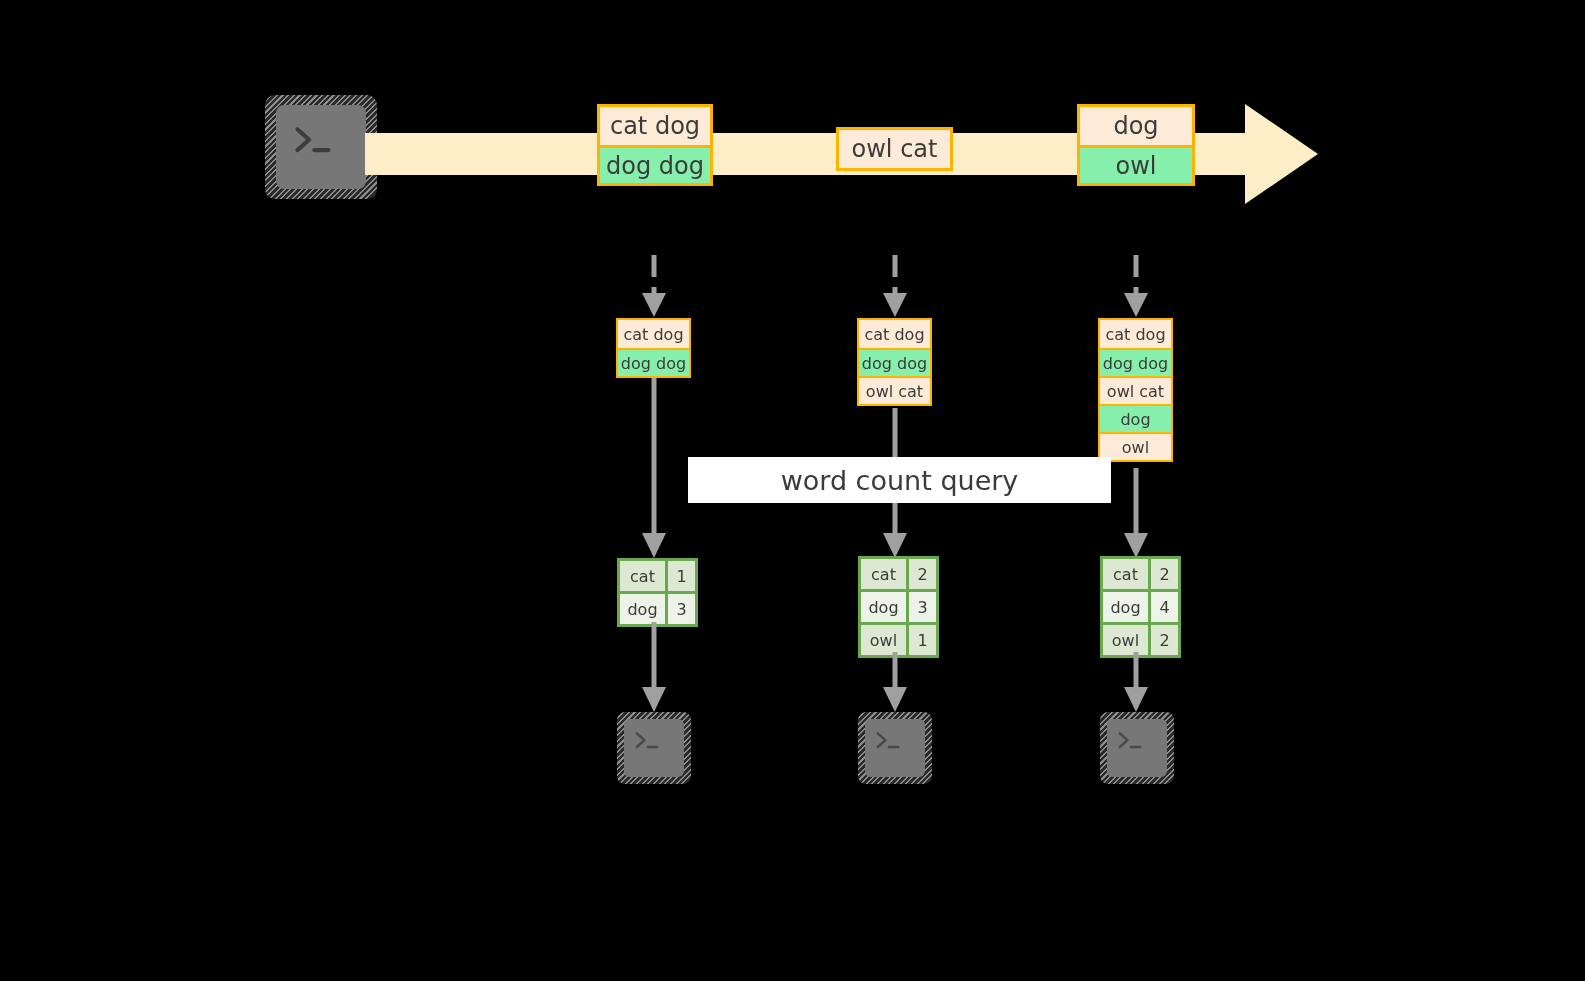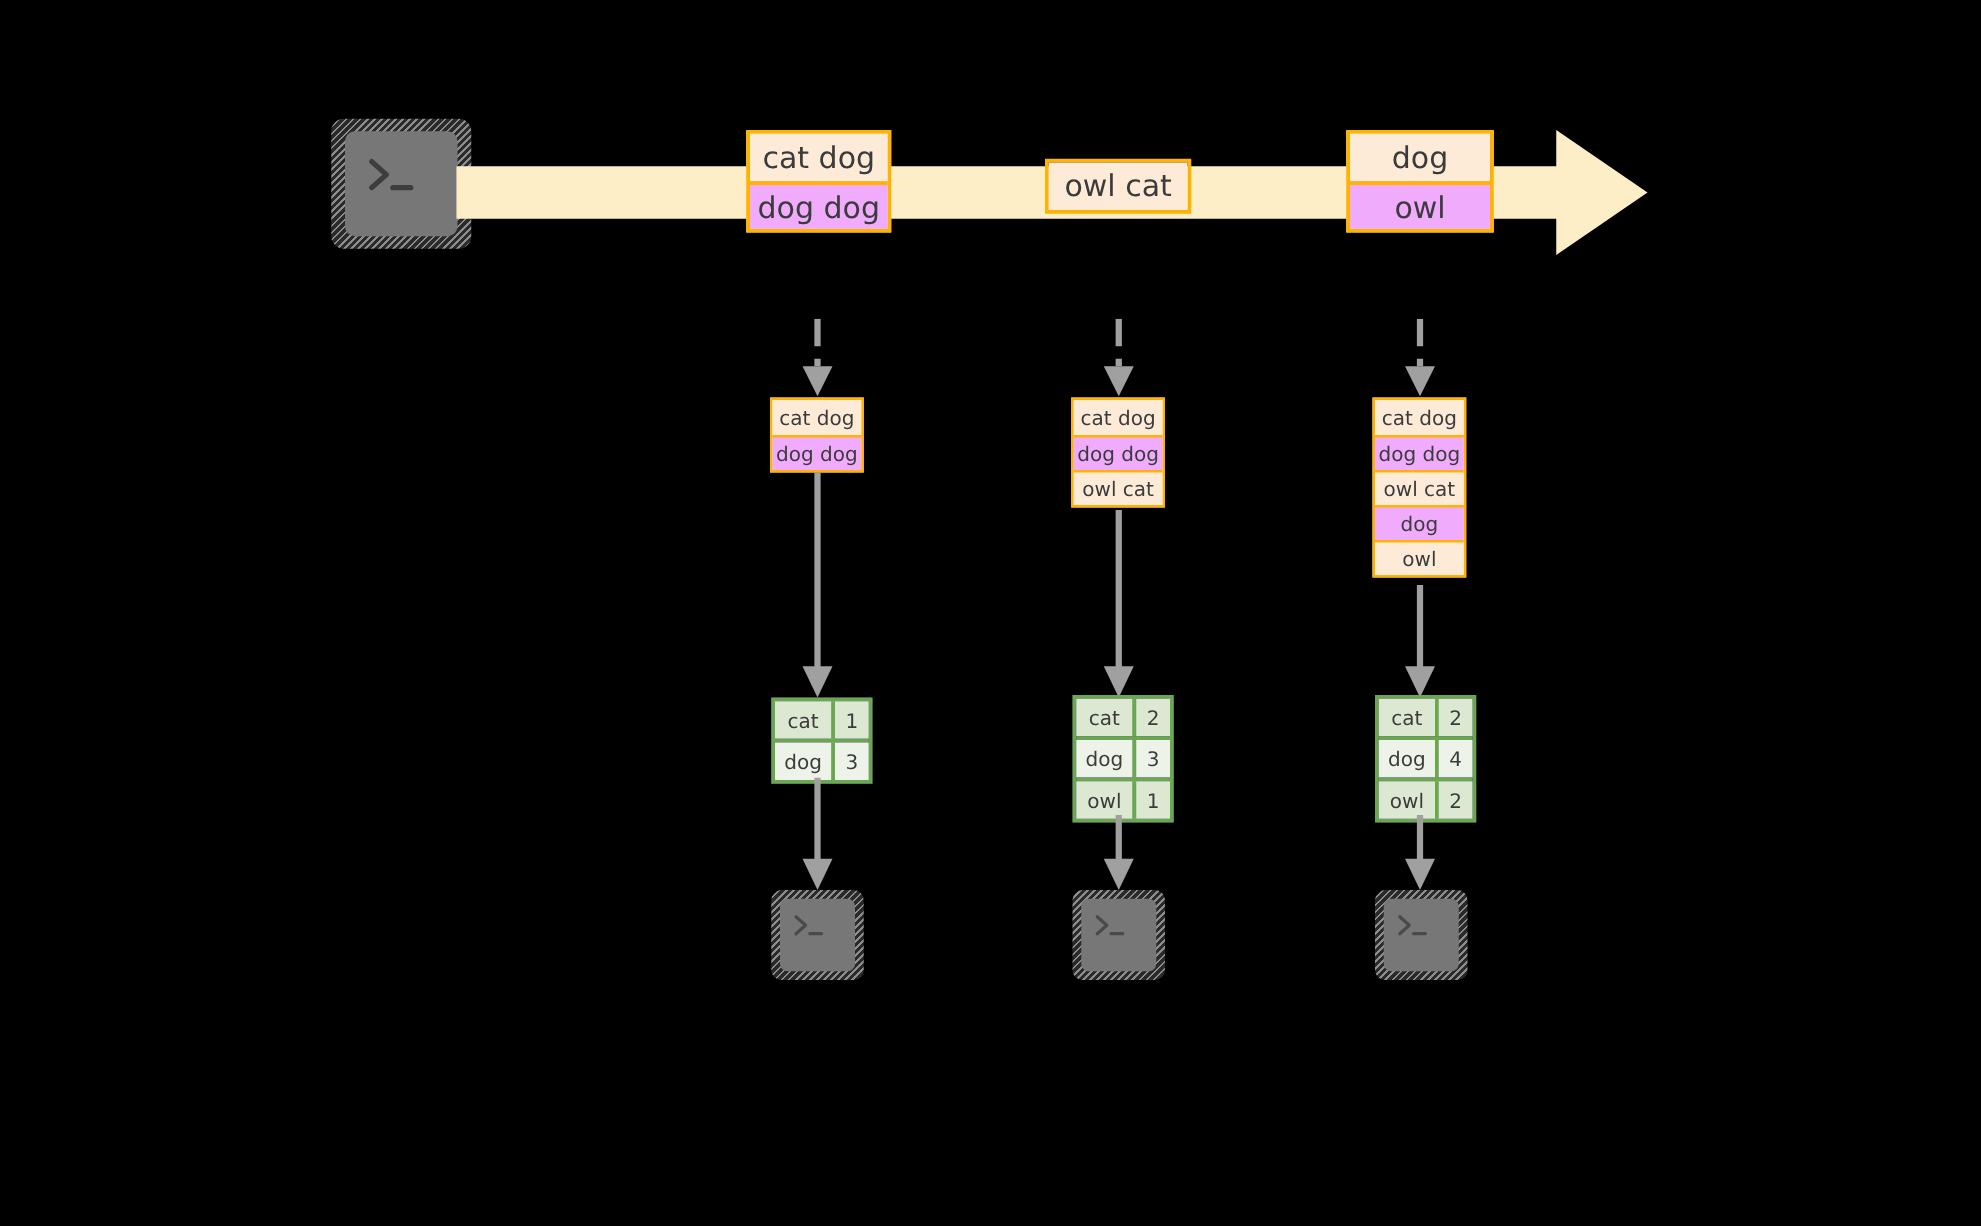--- a/index.html
+++ b/index.html
@@ -58,36 +58,36 @@
   }
   .obox .row {
     box-sizing: border-box;
     display: flex;
     align-items: center;
     justify-content: center;
     color: #3b3b3b;
     background: #FDEBD8;
     white-space: nowrap;
   }
-  .obox .row.alt { background: #f0abfc; }
+  .obox .row.alt { background: #86efac; }
   .obox .row + .row { border-top: 3px solid #FFB300; }
 
   
   .obox.big .row { height: 38px; font-size: 24px; }
   
   .obox.small .row { height: 28px; font-size: 16px; }
   .obox.small .row + .row { border-top: 2px solid #FFB300; }
   .obox.small { border-width: 2px; }
 
   
   .gtable {
     position: absolute;
     box-sizing: border-box;
     border: 3px solid #6AA84F;
-    background: #4c1d95;
+    background: #404040;
     display: flex;
     flex-direction: column;
   }
   .gtable .grow {
     display: flex;
     height: 30px;
   }
   .gtable .grow + .grow { border-top: 3px solid #6AA84F; }
   .gtable .gcell {
     box-sizing: border-box;
@@ -196,20 +196,23 @@
   </svg>
   <svg class="conn" style="left:877px; top:408px; width:36px; height:152px;" viewBox="0 0 36 152">
     <line x1="18" y1="0" x2="18" y2="128" stroke="#A0A0A0" stroke-width="5"></line>
     <path d="M6 125 L30 125 L18 150 Z" fill="#A0A0A0"></path>
   </svg>
   <svg class="conn" style="left:1118px; top:468px; width:36px; height:92px;" viewBox="0 0 36 92">
     <line x1="18" y1="0" x2="18" y2="68" stroke="#A0A0A0" stroke-width="5"></line>
     <path d="M6 65 L30 65 L18 90 Z" fill="#A0A0A0"></path>
   </svg>
 
+  <div class="query-band">
+    <span class="label">word count query</span>
+  </div>
 
   <div class="gtable" style="left:617px; top:558px;">
     <div class="grow">
       <div class="gcell word">cat</div>
       <div class="gcell count">1</div>
     </div>
     <div class="grow alt">
       <div class="gcell word">dog</div>
       <div class="gcell count">3</div>
     </div>

